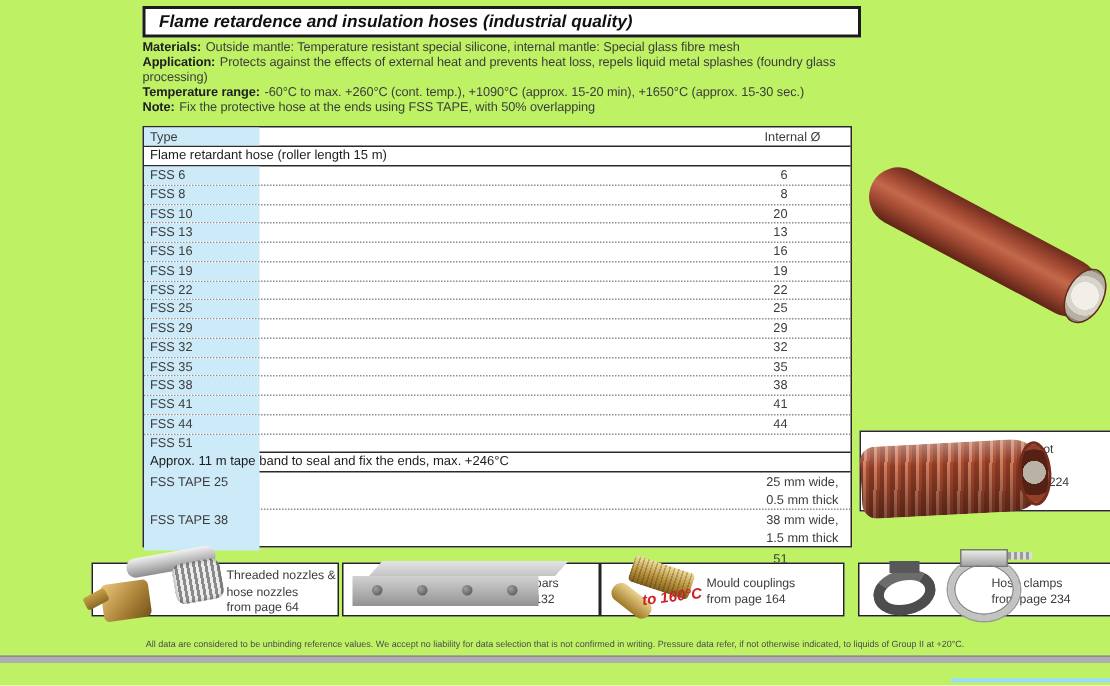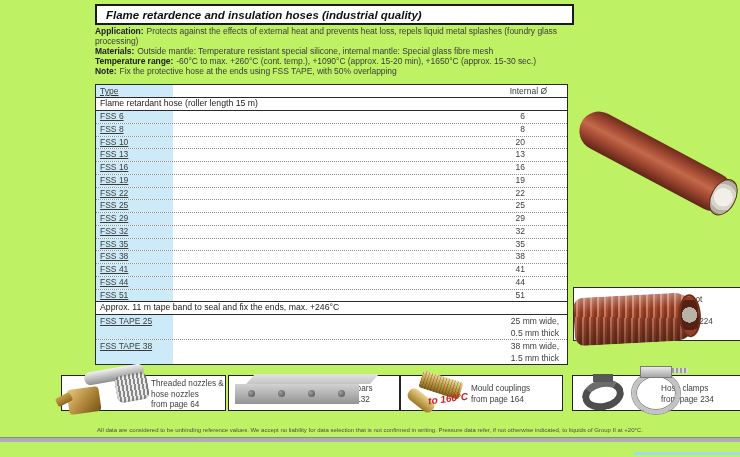--- a/index.html
+++ b/index.html
@@ -13,29 +13,29 @@
   .title-box h1{margin:0;font-size:11.5px;font-weight:bold;font-style:italic;color:#101010;letter-spacing:0;}
 
   
   .desc{left:95px;top:26px;width:477px;font-size:8.5px;line-height:10px;letter-spacing:-0.05px;color:#3c3c3c;}
   .desc .line b{color:#202020;margin-right:3px;}
 
   
   .spec-table{left:95px;top:84px;width:471px;border:1.5px solid #2a2a2a;background:#fff;}
   .trow{display:flex;}
   .type-cell{width:77px;flex:0 0 77px;background:var(--type-column-bg,#cdeaf8);
-             padding-left:4px;font-size:8.5px;box-sizing:border-box;color:#3c3c3c;text-decoration:underline;}
+             padding-left:4px;font-size:8.5px;box-sizing:border-box;color:#3c3c3c;}
   .thead{height:12px;border-bottom:1px solid #2a2a2a;}
   .thead .type-cell{line-height:12px;}
   .head-right{flex:1;text-align:right;padding-right:20px;font-size:8.5px;line-height:12px;}
   .section{height:12px;line-height:11.5px;font-weight:normal;font-size:8.7px;padding-left:4px;color:#1c1c1c;
            border-bottom:1px solid #2a2a2a;}
   .section.bordered-top{border-top:1px solid #2a2a2a;}
   .rows .trow{height:11.75px;border-bottom:1px dotted #8d8d8d;}
-  .rows .trow:last-child{border-bottom:none;}
+  .rows .trow:last-child{border-bottom:none;flex-direction:column;}
   .rows .type-cell{line-height:11.75px;}
   .val-cell{flex:1;text-align:right;padding-right:42px;font-size:8.5px;line-height:11.75px;color:#3c3c3c;}
   .tape-rows .trow{height:24px;border-bottom:1px dotted #8d8d8d;}
   .tape-rows .trow:last-child{border-bottom:none;}
   .tape-rows .type-cell{line-height:12px;}
   .tape-rows .val-cell{padding-right:8px;line-height:12px;}
 
   
   .hose-photo{left:568px;top:98px;width:172px;height:122px;}
   .hose-cyl{position:absolute;left:12px;top:10px;width:168px;height:39px;border-radius:20px;
@@ -102,24 +102,24 @@
 <body>
 
 <div class="page">
 
   <div class="abs title-box">
     <h1>Flame retardence and insulation hoses (industrial quality)</h1>
   </div>
 
   <div class="abs desc">
     <div class="line">
+      <b>Materials:</b><span>Outside mantle: Temperature resistant special silicone, internal mantle: Special glass fibre mesh</span>
+    </div>
+    <div class="line">
       <b>Application:</b><span>Protects against the effects of external heat and prevents heat loss, repels liquid metal splashes (foundry glass processing)</span>
-    </div>
-    <div class="line">
-      <b>Materials:</b><span>Outside mantle: Temperature resistant special silicone, internal mantle: Special glass fibre mesh</span>
     </div>
     <div class="line">
       <b>Temperature range:</b><span>-60°C to max. +260°C (cont. temp.), +1090°C (approx. 15-20 min), +1650°C (approx. 15-30 sec.)</span>
     </div>
     <div class="line">
       <b>Note:</b><span>Fix the protective hose at the ends using FSS TAPE, with 50% overlapping</span>
     </div>
   </div>
 
   <div class="abs spec-table">

